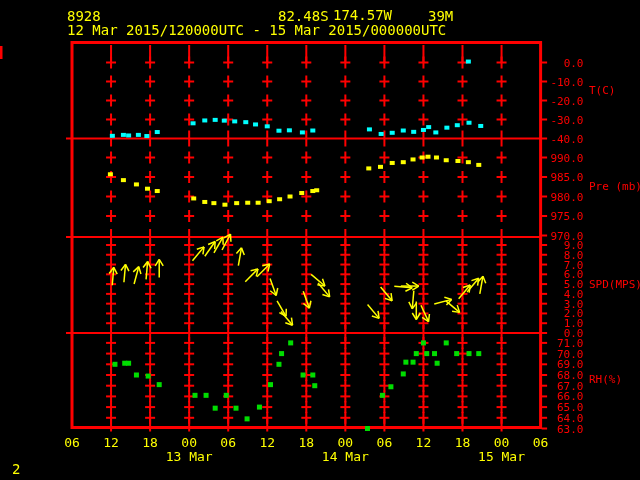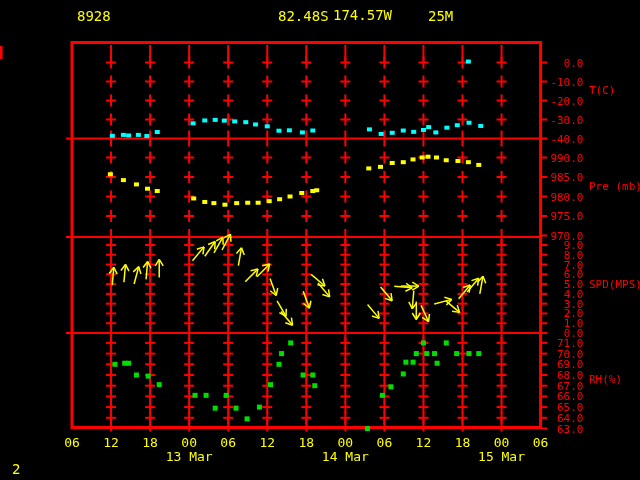--- a/index.html
+++ b/index.html
@@ -8,24 +8,25 @@
     font-family:"DejaVu Sans Mono", monospace;
   }
   .hdr{position:absolute;color:#ffff00;font-size:14px;line-height:14px;white-space:pre;}
   #chart{position:absolute;left:0;top:0;width:640px;height:378px;}
   .corner{position:absolute;color:#ffff00;font-size:14px;line-height:14px;}
 </style>
 </head>
 <body>
 
 <div id="screen">
-  <div class="hdr" style="left:77px;top:9px">8928</div>
+  <div class="hdr" style="left:67px;top:9px">8928</div>
   <div class="hdr" style="left:278px;top:9px">82.48S</div>
   <div class="hdr" style="left:333px;top:8px">174.57W</div>
-  <div class="hdr" style="left:428px;top:9px">25M</div>
+  <div class="hdr" style="left:428px;top:9px">39M</div>
+  <div class="hdr" style="left:67px;top:23px">12 Mar 2015/120000UTC - 15 Mar 2015/000000UTC</div>
 
   <div id="chart"><svg width="640" height="480" viewBox="0 0 640 480">
         <rect x="0" y="46" width="2.5" height="13" fill="#ff0000"></rect>
         <line x1="111.05000000000001" y1="45" x2="111.05000000000001" y2="62" stroke="#ff0000" stroke-width="2"></line>
         <line x1="111.05000000000001" y1="419" x2="111.05000000000001" y2="431.5" stroke="#ff0000" stroke-width="2"></line>
         <line x1="111.05000000000001" y1="130.5" x2="111.05000000000001" y2="146.5" stroke="#ff0000" stroke-width="2"></line>
         <line x1="111.05000000000001" y1="229" x2="111.05000000000001" y2="245" stroke="#ff0000" stroke-width="2"></line>
         <line x1="111.05000000000001" y1="325" x2="111.05000000000001" y2="341" stroke="#ff0000" stroke-width="2"></line>
         <line x1="106.05000000000001" y1="62.5" x2="116.05000000000001" y2="62.5" stroke="#ff0000" stroke-width="2"></line>
         <line x1="111.05000000000001" y1="56.5" x2="111.05000000000001" y2="68.5" stroke="#ff0000" stroke-width="2"></line>

